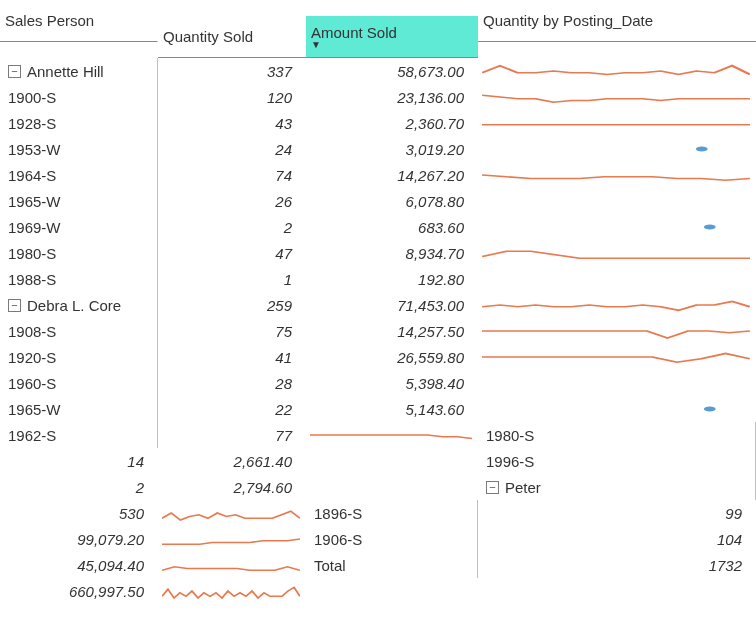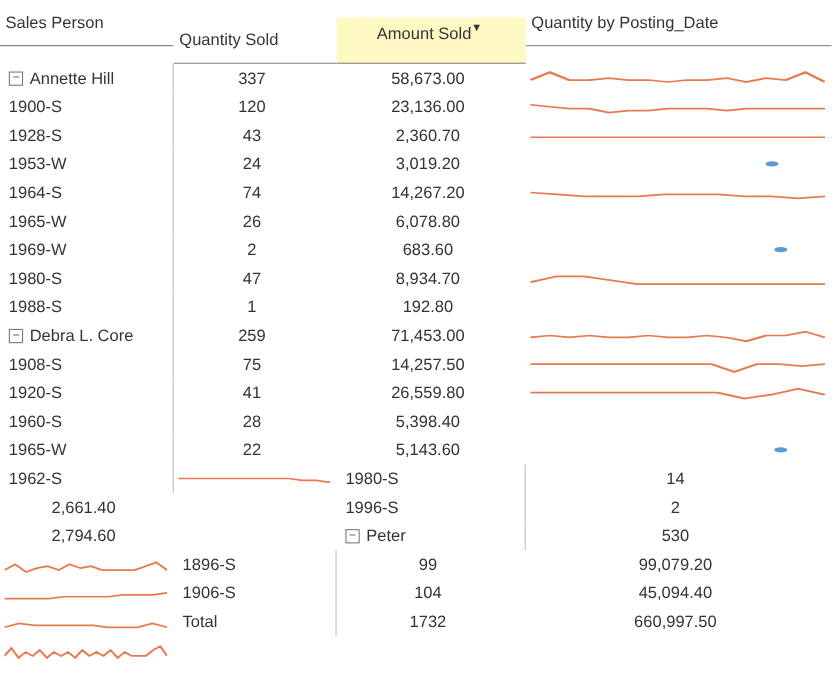--- a/index.html
+++ b/index.html
@@ -22,40 +22,40 @@
     color: #333;
     border-bottom: 1px solid #888;
     display: flex;
     align-items: center;
     position: relative;
     height: 42px;
   }
   .hdr.col-person { border-right: 1px solid rgba(0,0,0,0); }
   .hdr.col-qty, .hdr.col-amt { justify-content: flex-start; margin-top: 16px; }
   .hdr.col-amt {
-    background: #fef9c3;
-    flex-direction: row;
+    background: #5eead4;
+    flex-direction: column;
     align-items: flex-start;
     justify-content: center;
     gap: 0;
   }
   .sort-caret {
     font-size: 10px;
     color: #333;
     margin-top: -2px;
   }
   .cell {
     padding: 3px 8px;
     height: 26px;
     display: flex;
     align-items: center;
     border-bottom: 0;
   }
   .cell.c-person { border-right: 1px solid #bfbfbf; }
-  .cell.c-qty, .cell.c-amt { justify-content: center; padding-right: 14px; }
+  .cell.c-qty, .cell.c-amt { justify-content: flex-end; padding-right: 14px; font-style: italic; }
   .cell.c-spark { padding: 0 6px 0 4px; }
   .expander {
     width: 13px;
     height: 13px;
     border: 1px solid #7a7a7a;
     display: inline-flex;
     align-items: center;
     justify-content: center;
     font-size: 11px;
     line-height: 1;
@@ -273,20 +273,23 @@
       <span>5,143.60</span>
     </div>
     <div class="cell c-spark alt child">
       <svg class="spark" viewBox="0 0 100 20" preserveAspectRatio="none">
         <circle cx="85.0" cy="10" r="2.2"></circle>
       </svg>
     </div>
     <div class="cell c-person child">
       <span>1962-S</span>
     </div>
+    <div class="cell c-qty child">
+      <span>77</span>
+    </div>
     <div class="cell c-spark child">
       <svg class="spark" viewBox="0 0 100 20" preserveAspectRatio="none">
         <path d="M0.0 10.0 L9.1 10.0 L18.2 10.0 L27.3 10.0 L36.4 10.0 L45.5 10.0 L54.5 10.0 L63.6 10.0 L72.7 10.0 L81.8 11.6 L90.9 11.6 L100.0 13.2"></path>
       </svg>
     </div>
     <div class="cell c-person alt child">
       <span>1980-S</span>
     </div>
     <div class="cell c-qty alt child">
       <span>14</span>

